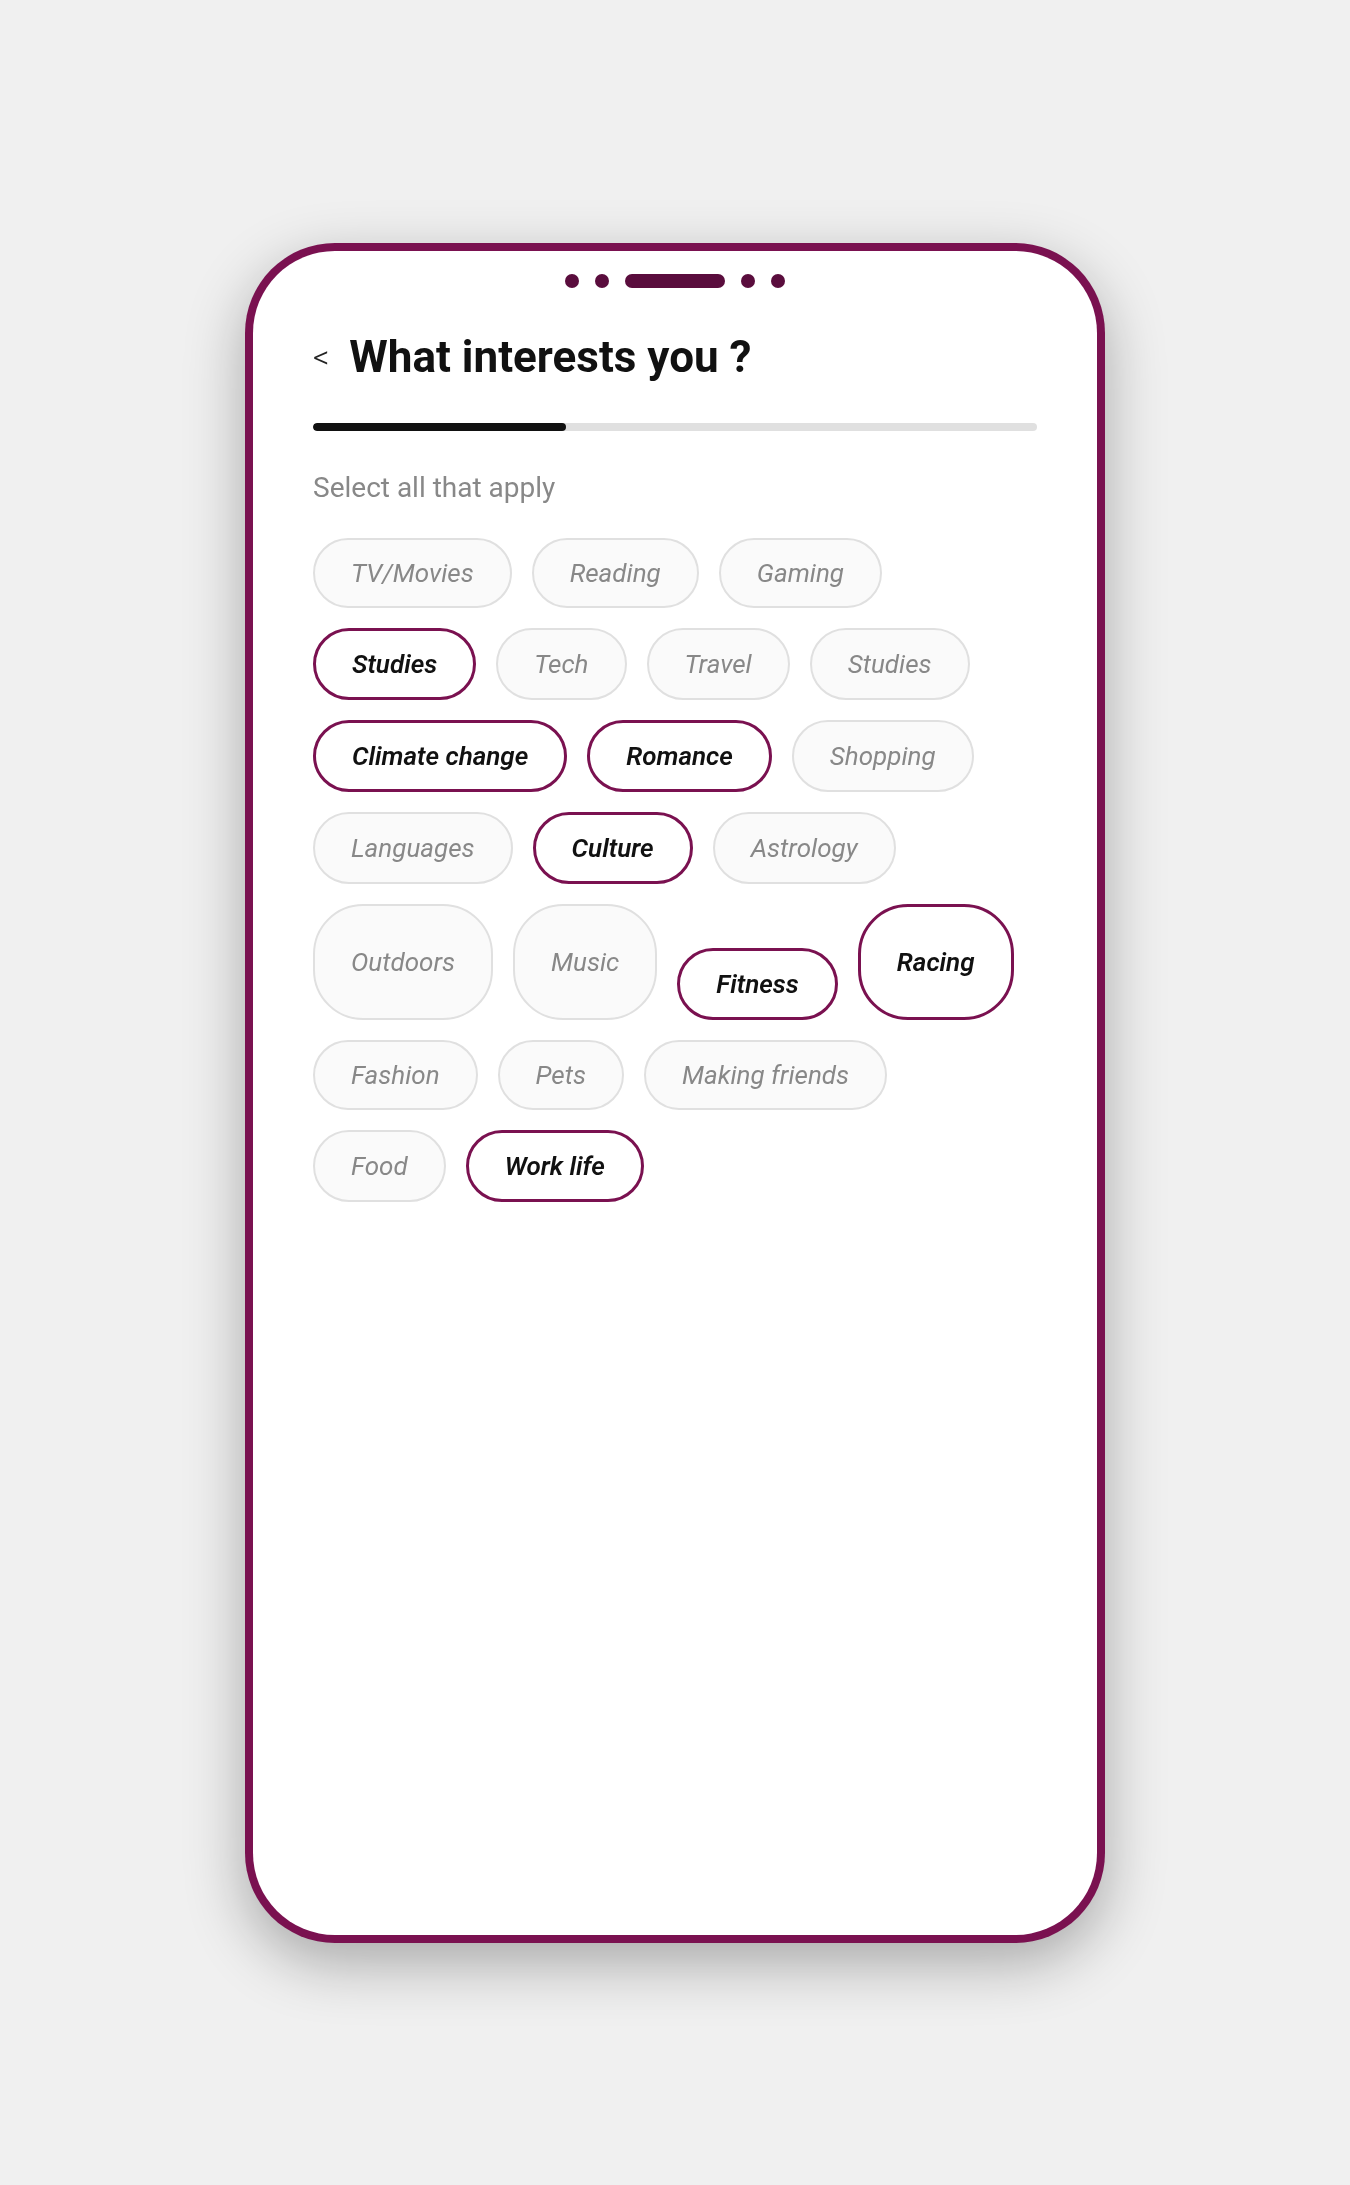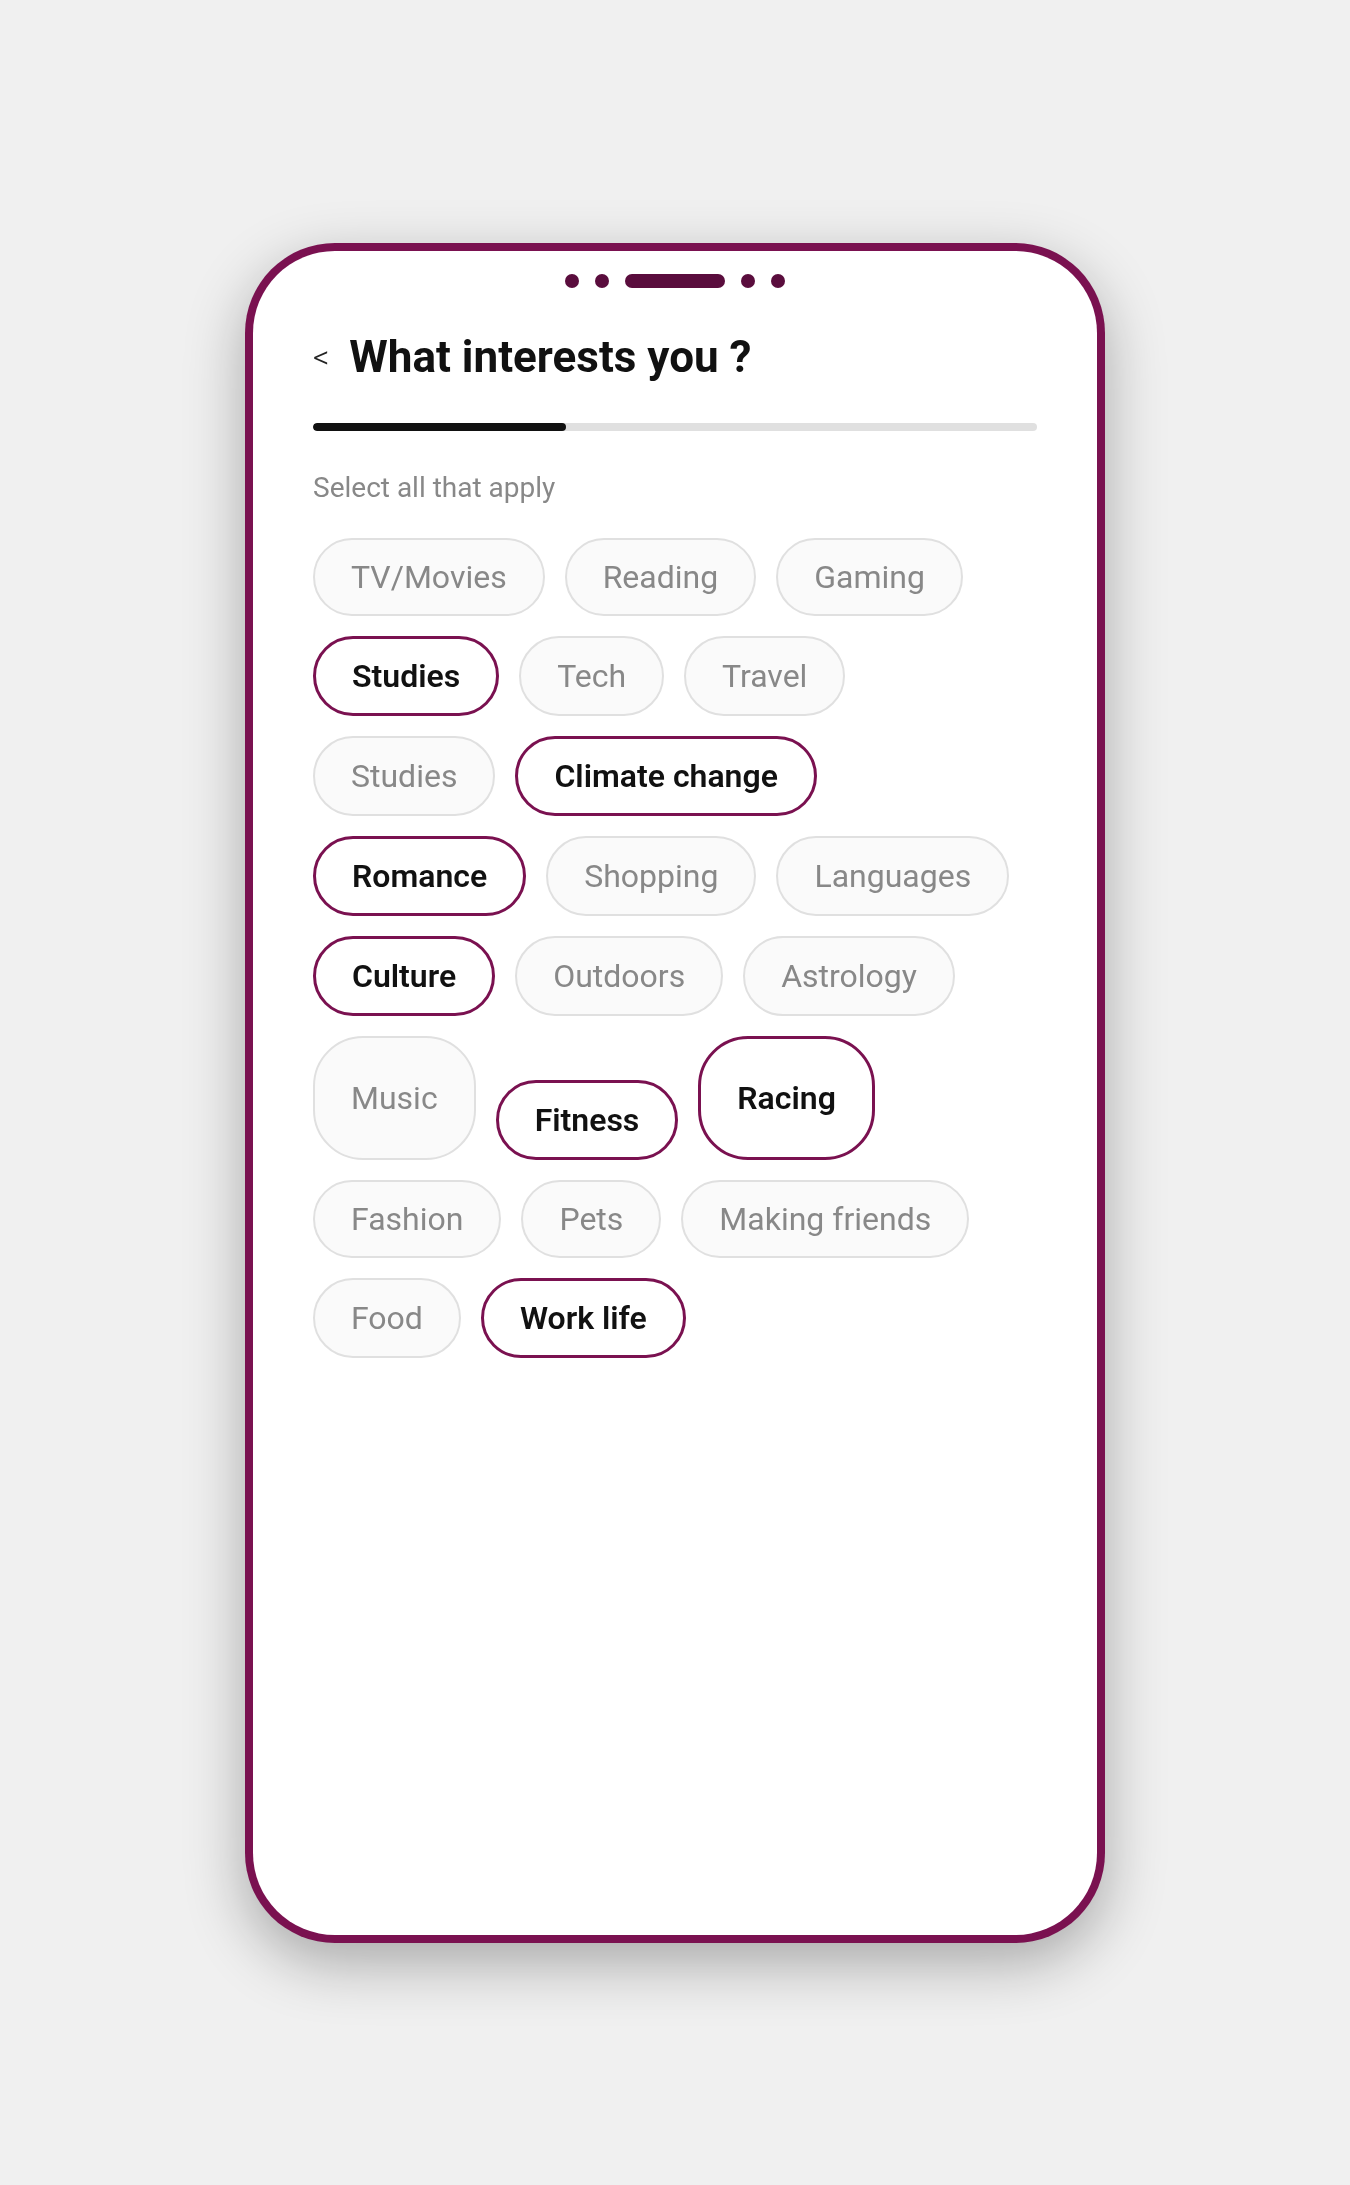--- a/index.html
+++ b/index.html
@@ -114,27 +114,28 @@
       flex-wrap: wrap;
       gap: 20px;
     }
 
     .chip {
       display: inline-flex;
       align-items: center;
       justify-content: center;
       padding: 18px 36px;
       border-radius: 50px;
-      font-size: 32px;
+      font-size: 26px;
       cursor: pointer;
       border: 2px solid #e0e0e0;
       background: #fff;
       color: #555;
       white-space: nowrap;
       transition: all 0.2s;
+      font-style: italic;
     }
 
     .chip.selected {
       border: 3px solid #7a1150;
       color: #111;
       font-weight: 600;
     }
 
     .chip.unselected {
       border: 2px solid #e0e0e0;
@@ -174,22 +175,22 @@
           <div class="chip unselected">Gaming</div>
           <div class="chip selected" style="border-color: rgb(122, 17, 80);">Studies</div>
           <div class="chip unselected">Tech</div>
           <div class="chip unselected">Travel</div>
           <div class="chip unselected">Studies</div>
           <div class="chip selected" style="border-color: rgb(122, 17, 80);">Climate change</div>
           <div class="chip selected" style="border-color: rgb(122, 17, 80);">Romance</div>
           <div class="chip unselected">Shopping</div>
           <div class="chip unselected">Languages</div>
           <div class="chip selected" style="border-color: rgb(122, 17, 80);">Culture</div>
+          <div class="chip unselected">Astrology</div>
           <div class="chip unselected">Outdoors</div>
-          <div class="chip unselected">Astrology</div>
           <div class="chip unselected">Music</div>
           <div class="chip selected" style="border-color: rgb(122, 17, 80); margin-top: 44px;">Fitness</div>
           <div class="chip selected" style="border-color: rgb(122, 17, 80);">Racing</div>
           <div class="chip unselected">Fashion</div>
           <div class="chip unselected">Pets</div>
           <div class="chip unselected">Making friends</div>
           <div class="chip unselected">Food</div>
           <div class="chip selected" style="border-color: rgb(122, 17, 80);">Work life</div>
         </div>
 

